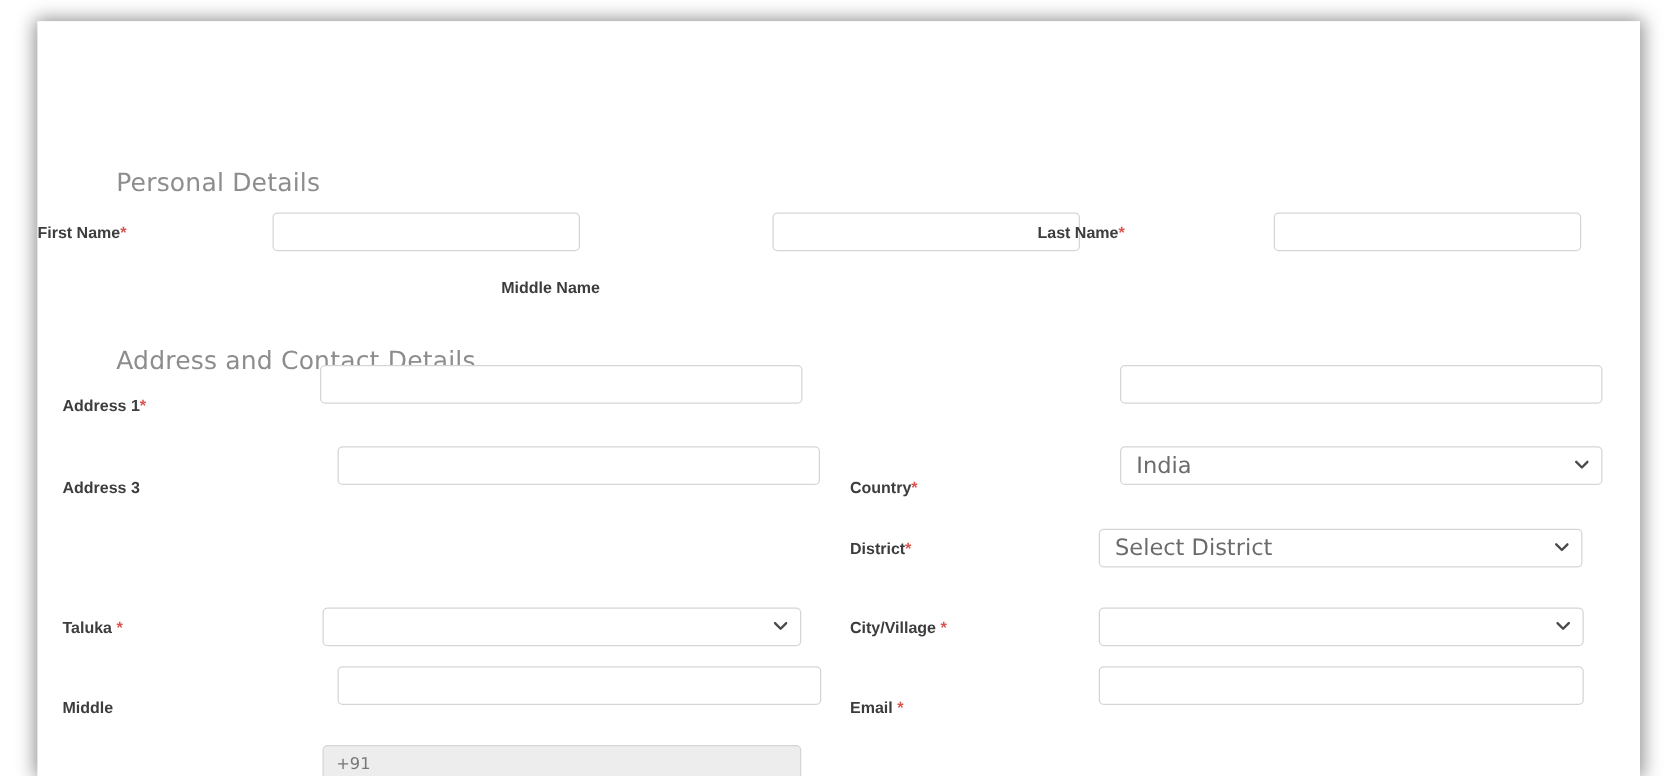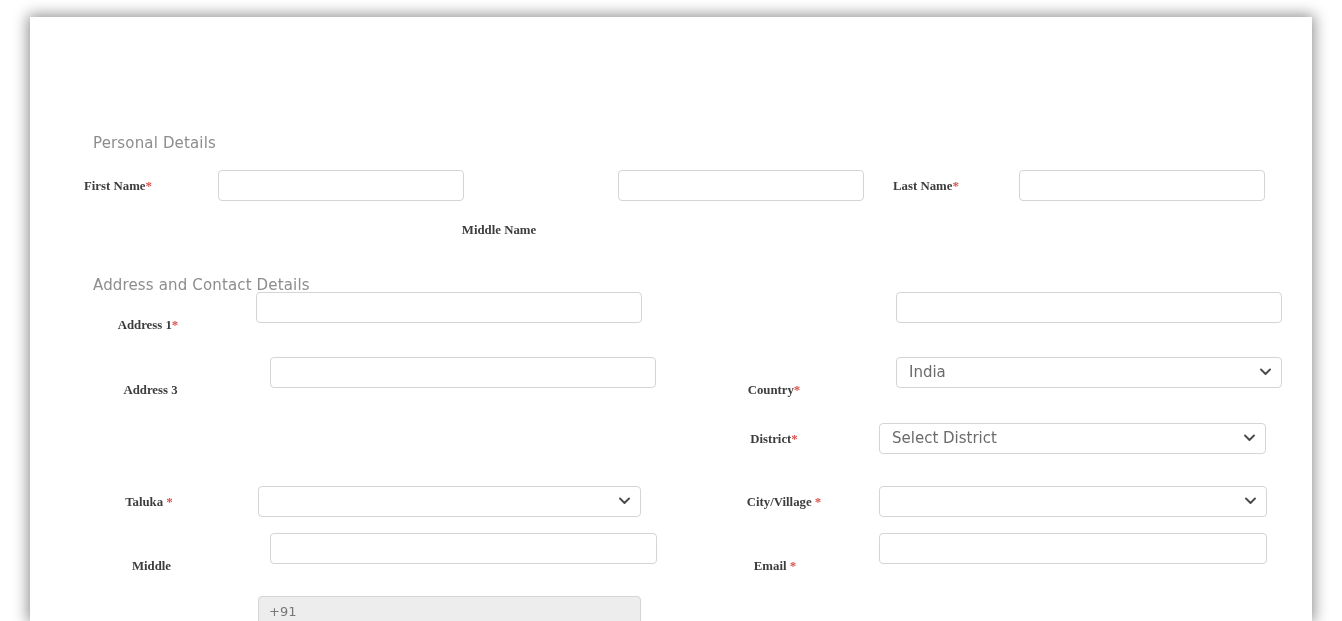--- a/index.html
+++ b/index.html
@@ -37,35 +37,35 @@
     left: 0;
     top: 0;
     width: 1282px;
     height: 604px;
     background: #ffffff;
   }
 
   .section-title {
     position: absolute;
     font-family: "DejaVu Sans", sans-serif;
-    font-size: 15px;
+    font-size: 20px;
     font-weight: 400;
     color: #8d8d8d;
     letter-spacing: 0.15px;
     white-space: nowrap;
   }
 
   .field-label {
     position: absolute;
-    font-family: Liberation Serif, serif;
+    font-family: Liberation Sans, sans-serif;
     font-size: 12.8px;
     font-weight: 700;
     color: #3d3d3d;
     white-space: nowrap;
-    text-align: center;
+    text-align: left;
     line-height: 31px;
     height: 31px;
   }
 
   .req-star {
     color: #d9534f;
     font-weight: 700;
     font-size: 13px;
   }
 
@@ -93,21 +93,21 @@
     height: 31px;
   }
 
   .sel-input {
     width: 100%;
     height: 31px;
     background: #ffffff;
     border: 1px solid #d5d5d5;
     border-radius: 4px;
     font-family: "DejaVu Sans", sans-serif;
-    font-size: 15px;
+    font-size: 18px;
     color: #6b6b6b;
     padding: 0 28px 0 12px;
     outline: none;
     -webkit-appearance: none;
     -moz-appearance: none;
     appearance: none;
     line-height: 29px;
     cursor: pointer;
   }
 

